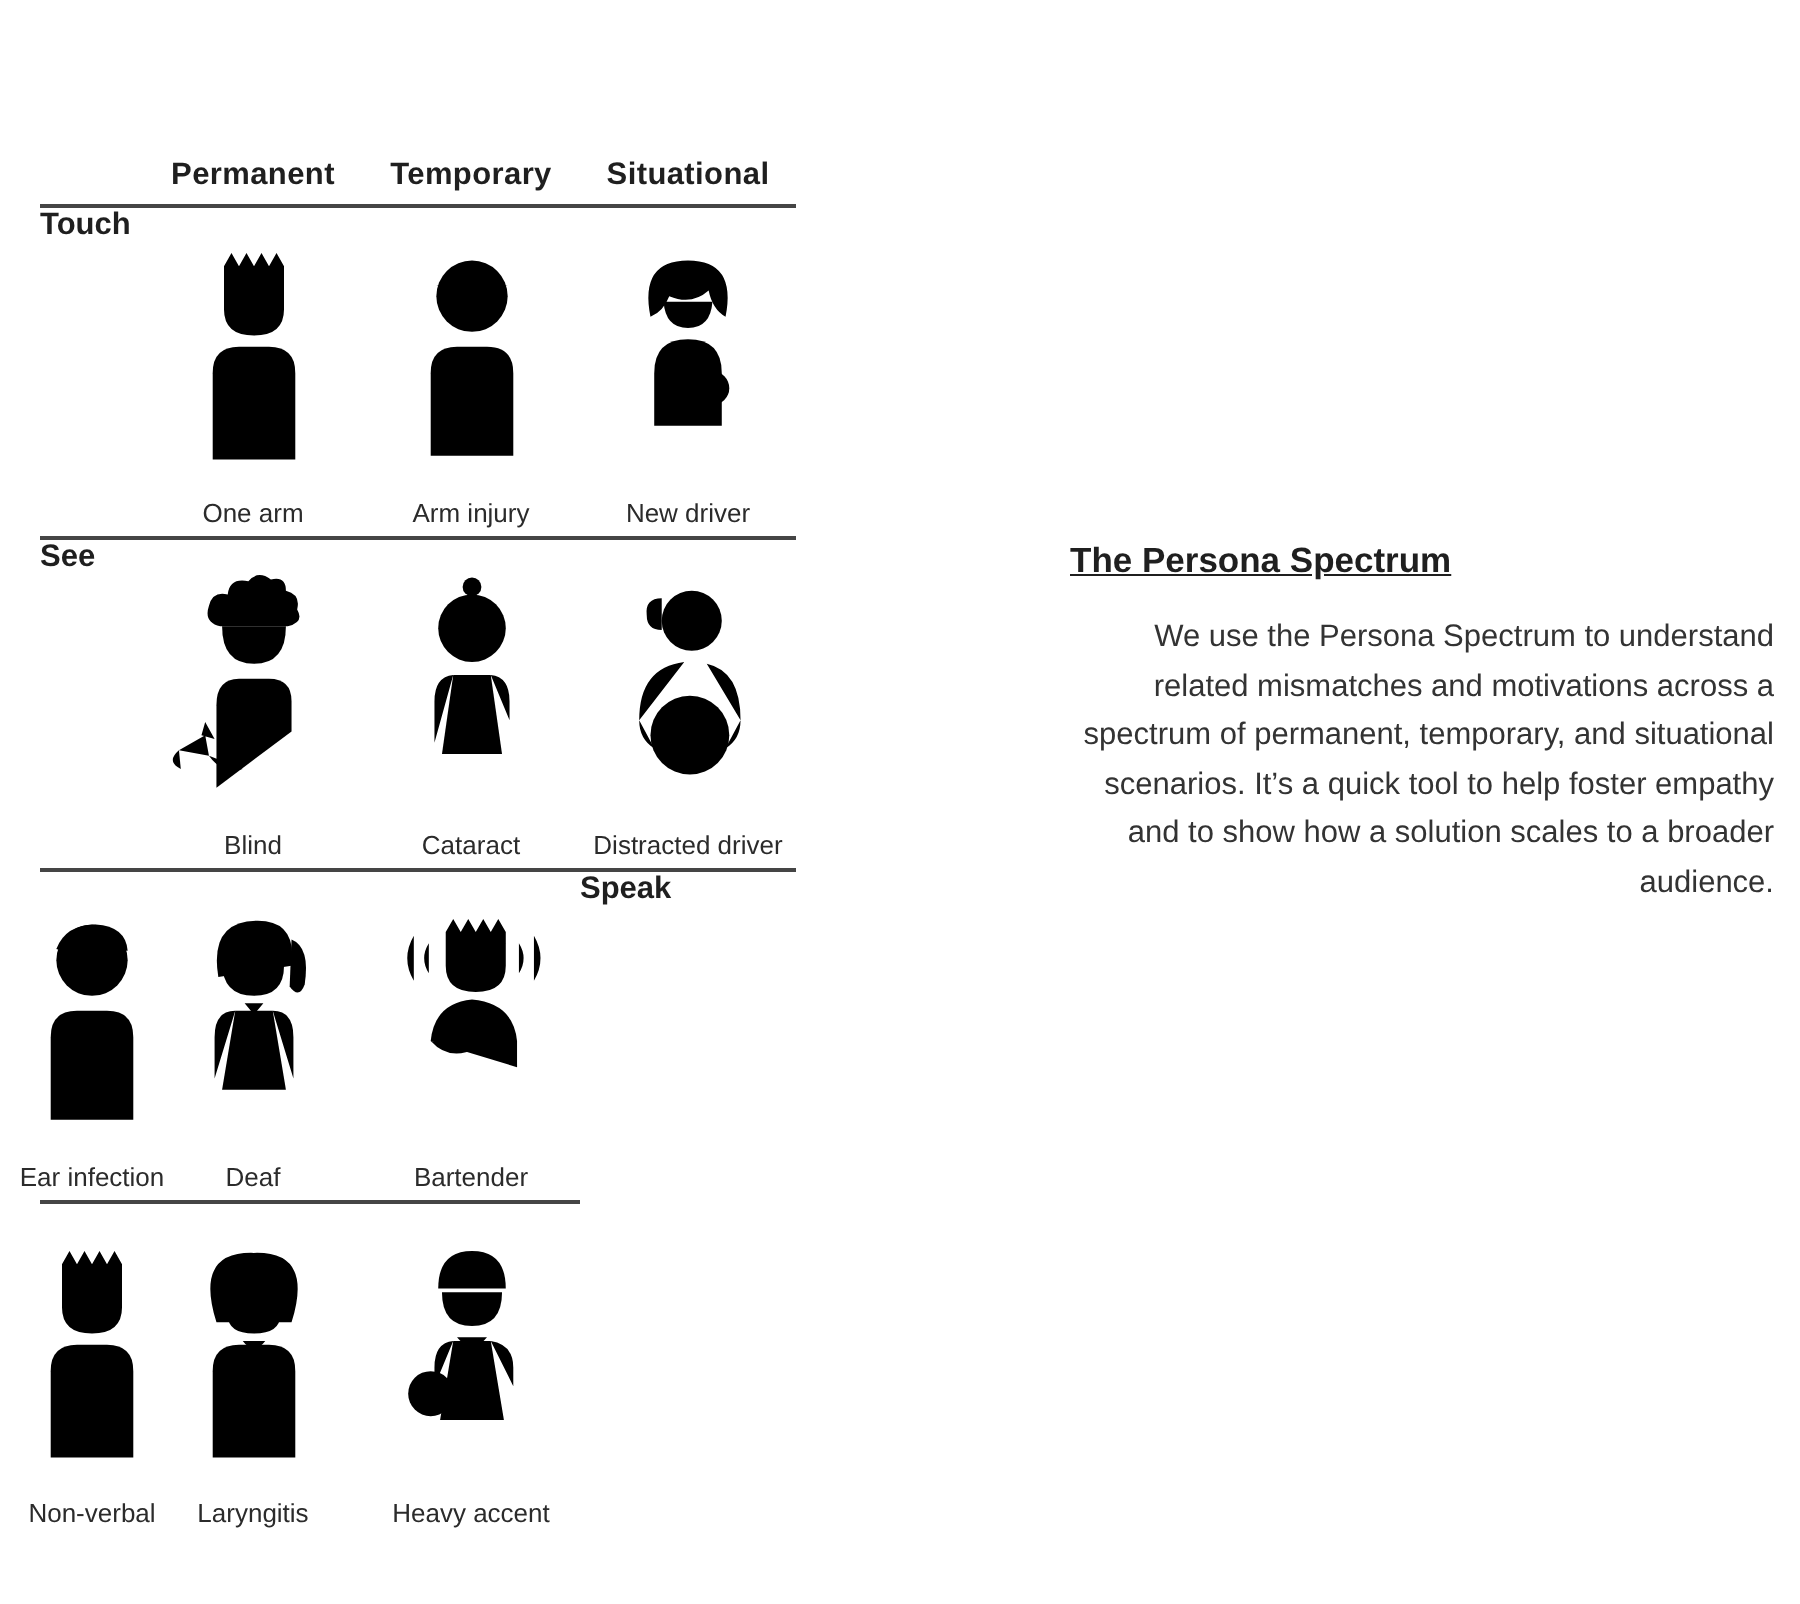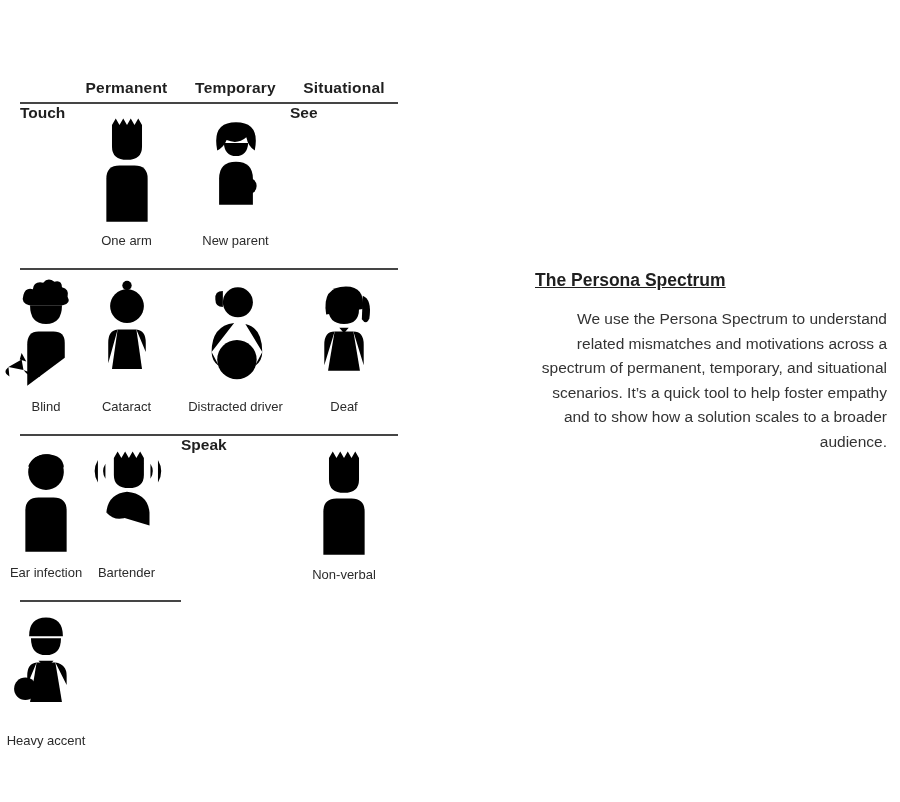--- a/index.html
+++ b/index.html
@@ -16,21 +16,21 @@
     display:flex;align-items:flex-end;justify-content:center;
     height:33px;font-weight:bold;font-size:15.5px;color:#1f1f1f;letter-spacing:.2px;
     border-bottom:2px solid #454545;padding-bottom:5px;
   }
   .hdr.blank{border-bottom:2px solid #454545;}
   .rowlabel{
     font-weight:bold;font-size:15.5px;color:#1f1f1f;
   }
   .cell{
     height:166px;display:flex;flex-direction:column;align-items:center;
-    justify-content:flex-end;padding-bottom:20px;box-sizing:border-box;
+    justify-content:flex-end;padding-bottom:4px;box-sizing:border-box;
   }
   .cell .art{flex:1 1 auto;display:flex;align-items:center;justify-content:center;padding-top:6px;}
   .caption{font-size:13px;color:#2b2b2b;line-height:14px;white-space:nowrap;}
   .bordered{border-bottom:2px solid #454545;}
   
   .aside{position:absolute;left:535px;top:270px;width:352px;}
   .aside h2{margin:0;font-size:17.5px;font-weight:bold;color:#1f1f1f;text-decoration:underline;}
   .aside p{margin:16px 0 0 0;font-size:15.5px;line-height:24.6px;color:#333333;text-align:right;}
 </style>
 </head>
@@ -172,24 +172,32 @@
       <span class="art">
           <svg class="glyph" width="94" height="122" viewBox="0 0 100 130">
             <use href="#sym-one-arm"></use>
           </svg>
         </span>
       <span class="caption">One arm</span>
     </div>
     <div class="cell bordered">
       <span class="art">
           <svg class="glyph" width="94" height="122" viewBox="0 0 100 130">
+            <use href="#sym-arm-injury"></use>
+          </svg>
+        </span>
+      <span class="caption">Arm injury</span>
+    </div>
+    <div class="cell bordered">
+      <span class="art">
+          <svg class="glyph" width="94" height="122" viewBox="0 0 100 130">
             <use href="#sym-new-parent"></use>
           </svg>
         </span>
-      <span class="caption">New parent</span>
+      <span class="caption">New driver</span>
     </div>
 
     <div class="rowlabel bordered">See</div>
     <div class="cell bordered">
       <span class="art">
           <svg class="glyph" width="94" height="122" viewBox="0 0 100 130">
             <use href="#sym-blind"></use>
           </svg>
         </span>
       <span class="caption">Blind</span>
@@ -207,50 +215,58 @@
           <svg class="glyph" width="94" height="122" viewBox="0 0 100 130">
             <use href="#sym-distracted-driver"></use>
           </svg>
         </span>
       <span class="caption">Distracted driver</span>
     </div>
 
     <div class="cell bordered">
       <span class="art">
           <svg class="glyph" width="94" height="122" viewBox="0 0 100 130">
+            <use href="#sym-ear-infection"></use>
+          </svg>
+        </span>
+      <span class="caption">Ear infection</span>
+    </div>
+    <div class="cell bordered">
+      <span class="art">
+          <svg class="glyph" width="94" height="122" viewBox="0 0 100 130">
             <use href="#sym-deaf"></use>
           </svg>
         </span>
       <span class="caption">Deaf</span>
-    </div>
-    <div class="cell bordered">
-      <span class="art">
-          <svg class="glyph" width="94" height="122" viewBox="0 0 100 130">
-            <use href="#sym-ear-infection"></use>
-          </svg>
-        </span>
-      <span class="caption">Ear infection</span>
     </div>
     <div class="cell bordered">
       <span class="art">
           <svg class="glyph" width="94" height="122" viewBox="0 0 100 130">
             <use href="#sym-bartender"></use>
           </svg>
         </span>
       <span class="caption">Bartender</span>
     </div>
 
     <div class="rowlabel">Speak</div>
     <div class="cell">
       <span class="art">
           <svg class="glyph" width="94" height="122" viewBox="0 0 100 130">
             <use href="#sym-one-arm"></use>
           </svg>
         </span>
       <span class="caption">Non-verbal</span>
+    </div>
+    <div class="cell">
+      <span class="art">
+          <svg class="glyph" width="94" height="122" viewBox="0 0 100 130">
+            <use href="#sym-laryngitis"></use>
+          </svg>
+        </span>
+      <span class="caption">Laryngitis</span>
     </div>
     <div class="cell">
       <span class="art">
           <svg class="glyph" width="94" height="122" viewBox="0 0 100 130">
             <use href="#sym-heavy-accent"></use>
           </svg>
         </span>
       <span class="caption">Heavy accent</span>
     </div>
   </div>

